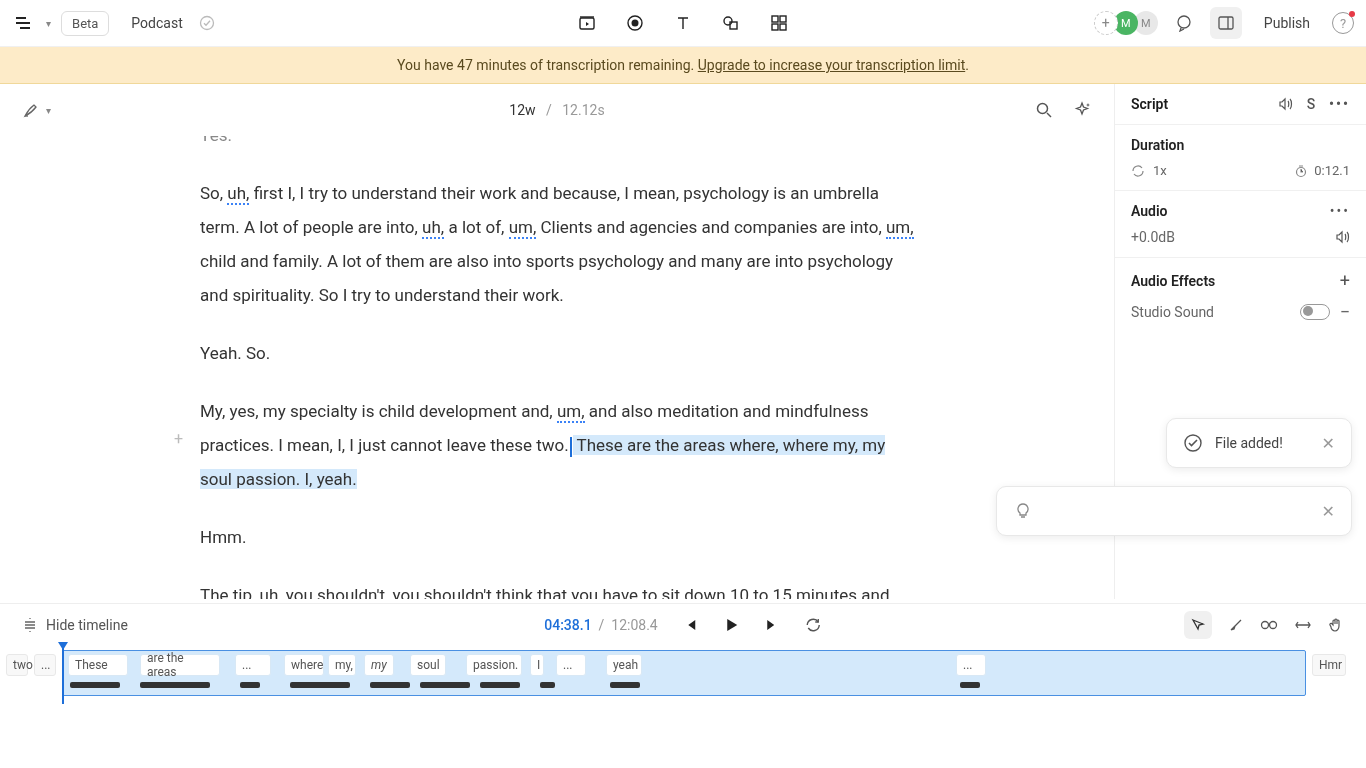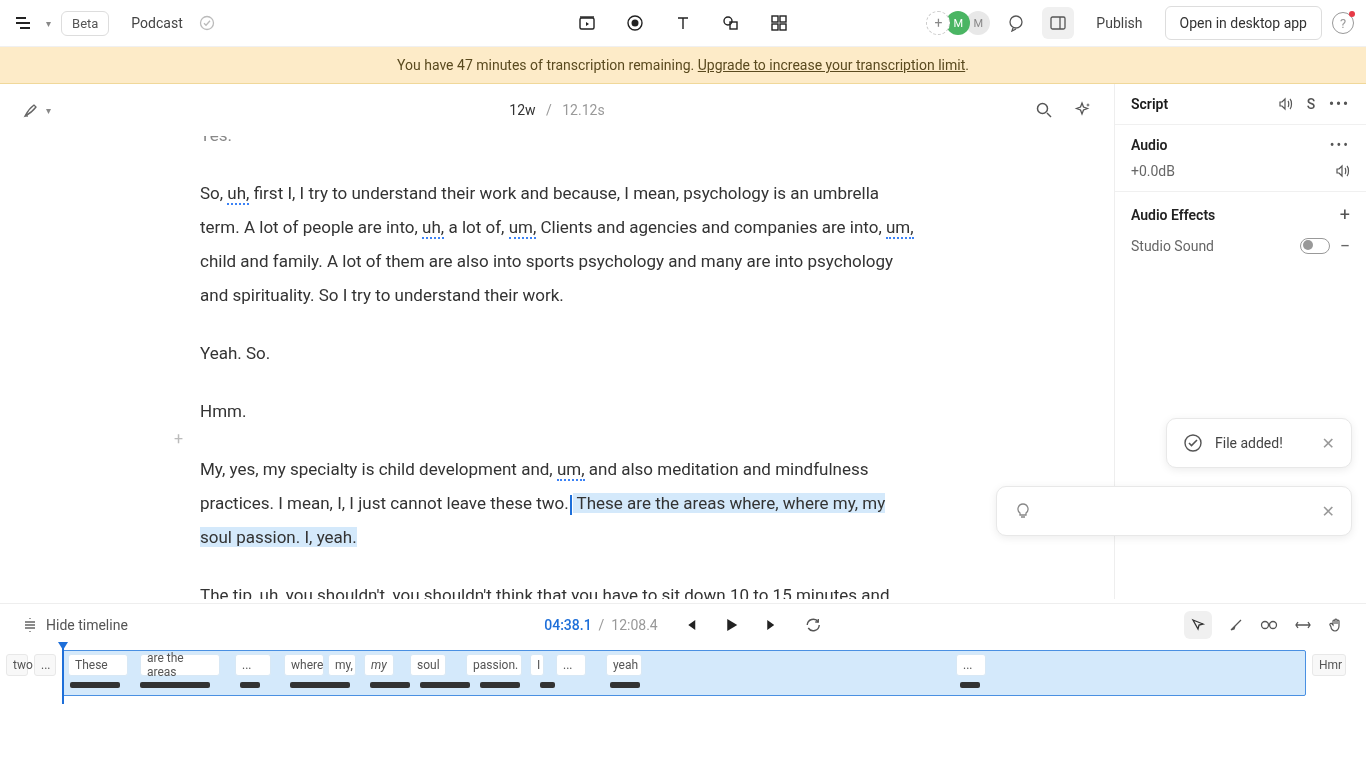--- a/index.html
+++ b/index.html
@@ -146,21 +146,20 @@
           <path d="M6 14l-1 3 4-2" fill="none" stroke="#555" stroke-width="1.3"></path>
         </svg>
       </span>
     <span class="ic-btn active">
         <svg width="18" height="18" viewBox="0 0 18 18">
           <rect x="2" y="3" width="14" height="12" rx="1.5" fill="none" stroke="#555" stroke-width="1.3"></rect>
           <line x1="11" y1="3" x2="11" y2="15" stroke="#555" stroke-width="1.3"></line>
         </svg>
       </span>
     <span class="publish">Publish</span>
-    <span class="desktop-btn">Open in desktop app</span>
     <span class="help">?<span class="help-dot"></span></span>
   </div>
 </div>
 
 <div class="banner">
   <span>You have 47 minutes of transcription remaining. </span><a href="#">Upgrade to increase your transcription limit</a><span>.</span>
 </div>
 
 <div class="main">
   <div class="editor-wrap">
@@ -189,38 +188,60 @@
             </svg>
           </span>
       </div>
     </div>
 
     <div class="transcript">
       <span class="plus-gutter">+</span>
       <p style="margin-top:-18px;color:#888">Yes.</p>
       <p><span>So, </span><span class="filler">uh,</span><span> first I, I try to understand their work and because, I mean, psychology is an umbrella term. A lot of people are into, </span><span class="filler">uh,</span><span> a lot of, </span><span class="filler">um,</span><span> Clients and agencies and companies are into, </span><span class="filler">um,</span><span> child and family. A lot of them are also into sports psychology and many are into psychology and spirituality. So I try to understand their work.</span></p>
       <p>Yeah. So.</p>
+      <p><span>My, yes, my specialty is child development and, </span><span class="filler">um,</span><span> and also meditation and mindfulness practices. I mean, I, I just cannot leave these two.</span><span class="cursor-line"></span><span class="hl"> These are the areas where, where my, my soul passion. I, yeah.</span></p>
       <p>Hmm.</p>
-      <p><span>My, yes, my specialty is child development and, </span><span class="filler">um,</span><span> and also meditation and mindfulness practices. I mean, I, I just cannot leave these two.</span><span class="cursor-line"></span><span class="hl"> These are the areas where, where my, my soul passion. I, yeah.</span></p>
       <p><span>The tip, </span><span class="filler">uh,</span><span> you shouldn't, you shouldn't think that you have to sit down 10 to 15 minutes and you have to concentrate at some point. You shouldn't think that. And, uh, also, you,</span></p>
     </div>
   </div>
 
   <div class="sidepanel">
     <div class="sp-head">
       <span>Script</span>
       <div class="sp-head-ic">
         <span>
             <svg width="16" height="16" viewBox="0 0 16 16">
               <path d="M3 6v4h2l3 3V3L5 6H3z" fill="none" stroke="#555" stroke-width="1.2"></path>
               <path d="M11 5c1 1 1 5 0 6M13 3c2 2 2 8 0 10" fill="none" stroke="#555" stroke-width="1.2"></path>
             </svg>
           </span>
         <span style="font-weight:500">S</span>
         <span style="letter-spacing:2px">•••</span>
+      </div>
+    </div>
+    <div class="sp-row col">
+      <span class="sp-label">Duration</span>
+      <div style="display:flex;align-items:center">
+        <div class="sp-sub">
+            <span>
+              <svg width="14" height="14" viewBox="0 0 14 14">
+                <path d="M2 7a5 5 0 0 1 9-3M12 7a5 5 0 0 1-9 3" fill="none" stroke="#888" stroke-width="1.2"></path>
+              </svg>
+            </span>
+            <span>1x</span>
+          </div>
+        <div class="sp-sub sp-sub-right">
+            <span>
+              <svg width="14" height="14" viewBox="0 0 14 14">
+                <circle cx="7" cy="8" r="4.5" fill="none" stroke="#888" stroke-width="1.2"></circle>
+                <path d="M7 5v3h2M5 2h4" stroke="#888" stroke-width="1.2"></path>
+              </svg>
+            </span>
+            <span>0:12.1</span>
+          </div>
       </div>
     </div>
     <div class="sp-row col">
       <div style="display:flex;align-items:center">
           <span class="sp-label">Audio</span>
           <span style="margin-left:auto;letter-spacing:2px;color:#555">•••</span>
         </div>
       <div style="display:flex;align-items:center;color:#666">
           <span>+0.0dB</span>
           <span style="margin-left:auto">

